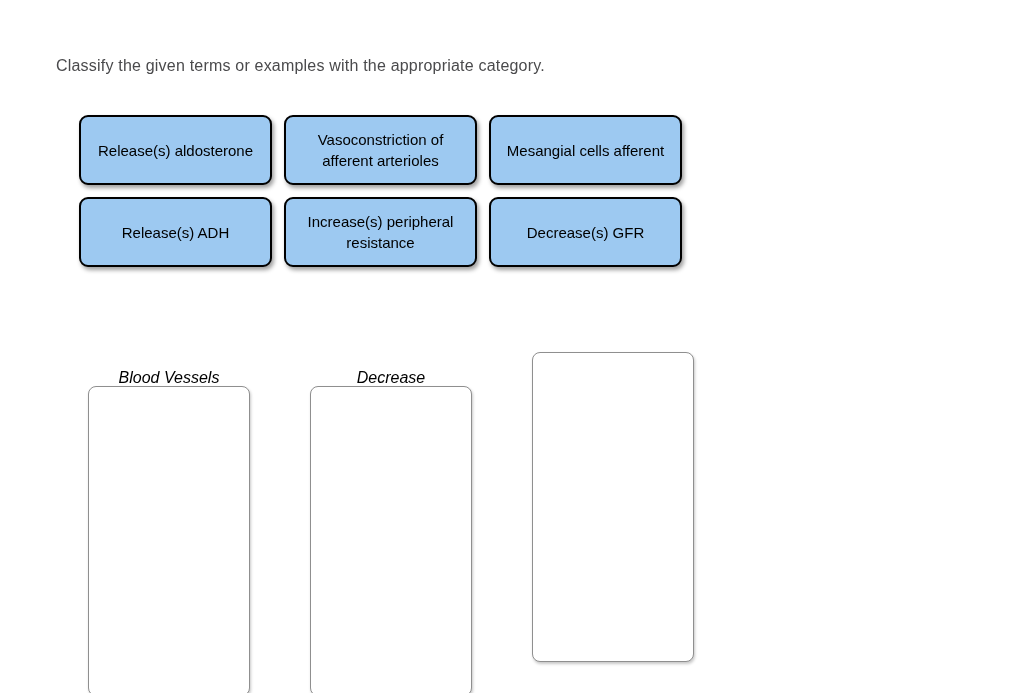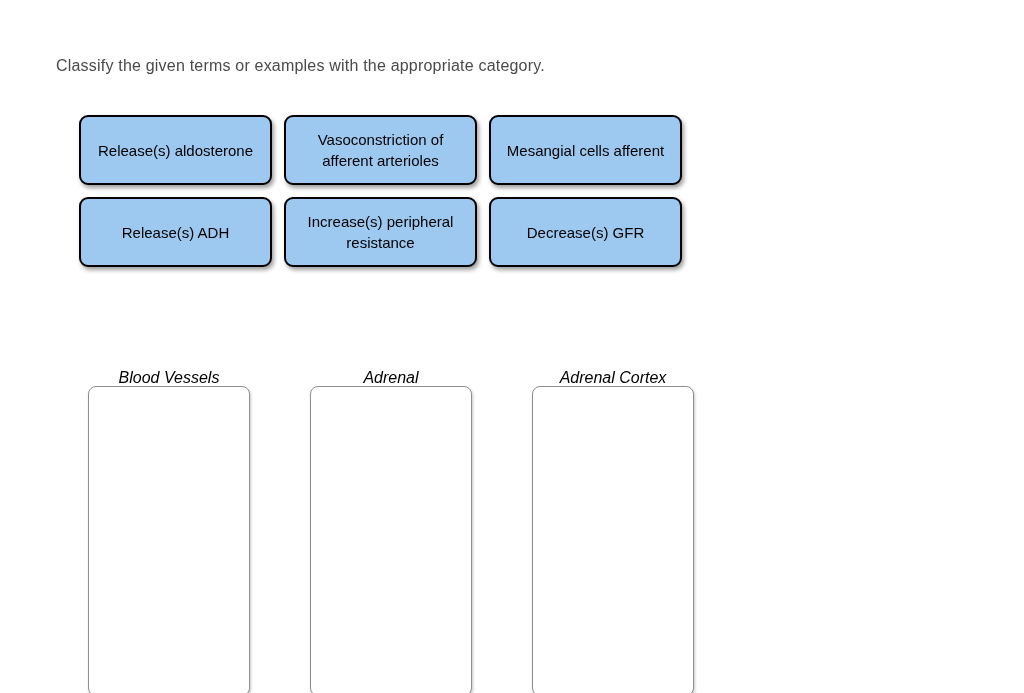--- a/index.html
+++ b/index.html
@@ -84,22 +84,21 @@
     <div class="chip">Increase(s) peripheral resistance</div>
     <div class="chip">Decrease(s) GFR</div>
   </div>
 
   <div class="zones">
     <div class="zone">
       <div class="zone-label">Blood Vessels</div>
       <div class="zone-box"></div>
     </div>
     <div class="zone">
-      <div class="zone-label">Adrenal</div>
+      <div class="zone-label">Decrease</div>
       <div class="zone-box"></div>
     </div>
     <div class="zone">
-      <div class="zone-label">Adrenal Cortex</div>
       <div class="zone-box"></div>
     </div>
   </div>
 
 </div>
 
 </body></html>

